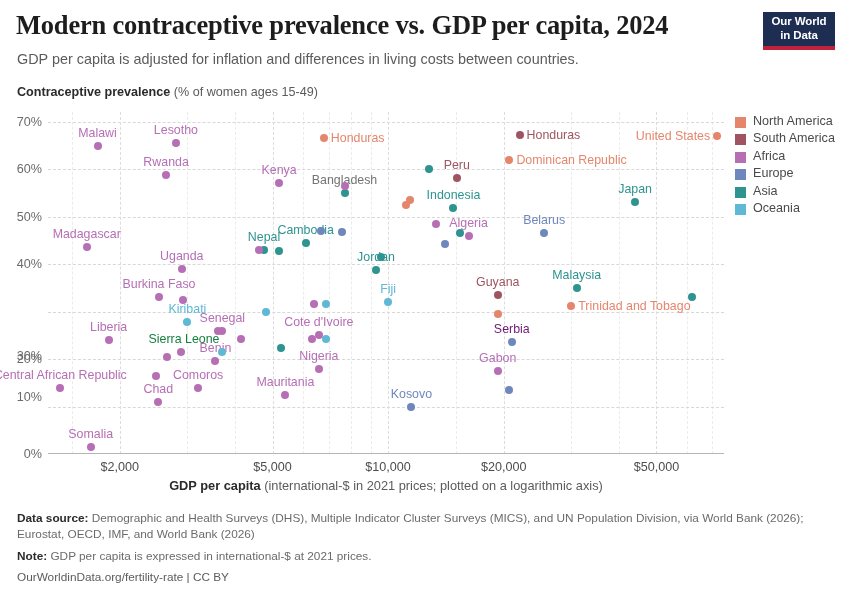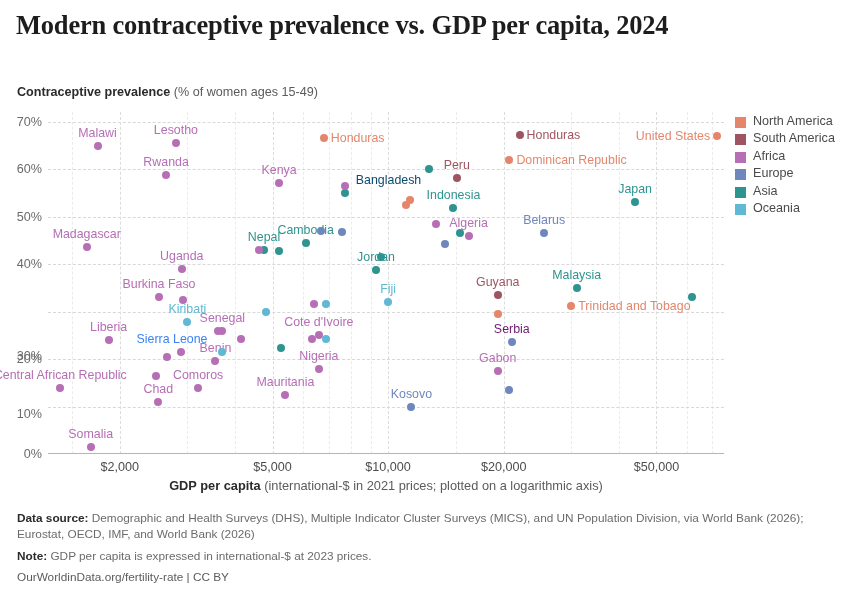--- a/index.html
+++ b/index.html
@@ -85,30 +85,35 @@
   .fl{font-size:11.8px;color:#6b6b6b;line-height:1.38;margin-bottom:5px;}
   .fl b{color:#2b2b2b;font-weight:700;}
   .fl.link{color:#5b5b5b;}
 </style>
 </head>
 <body>
 
 <div class="page">
 
   <div class="title">Modern contraceptive prevalence vs. GDP per capita, 2024</div>
+  <div class="subtitle">GDP per capita is adjusted for inflation and differences in living costs between countries.</div>
 
   <div class="axis-title-y">
     <b>Contraceptive prevalence</b><span> (% of women ages 15-49)</span>
   </div>
 
+  <div class="owid-logo">
+    <span>Our World</span>
+    <span>in Data</span>
+  </div>
 
   <div class="plot" id="plot">
       <div class="ytick" style="top: 342px;">0%</div>
       <div class="gridline-h" style="top: 294.5px;"></div>
-      <div class="ytick" style="top: 302px;">10%</div>
+      <div class="ytick" style="top: 285px;">10%</div>
       <div class="gridline-h" style="top: 247px;"></div>
       <div class="ytick" style="top: 247px;">20%</div>
       <div class="gridline-h" style="top: 199.5px;"></div>
       <div class="ytick" style="top: 199.5px; margin-top: 44px;">30%</div>
       <div class="gridline-h" style="top: 152px;"></div>
       <div class="ytick" style="top: 152px;">40%</div>
       <div class="gridline-h" style="top: 104.5px;"></div>
       <div class="ytick" style="top: 104.5px;">50%</div>
       <div class="gridline-h" style="top: 57px;"></div>
       <div class="ytick" style="top: 57px;">60%</div>
@@ -147,39 +152,39 @@
       <div class="dlabel" style="left: 38.7304px; top: 128.375px; color: rgb(182, 111, 181);">Madagascar</div>
       <div class="dot" style="left: 133.753px; top: 156.75px; background: rgb(182, 111, 181);"></div>
       <div class="dlabel" style="left: 133.753px; top: 149.75px; color: rgb(182, 111, 181);">Uganda</div>
       <div class="dot" style="left: 111px; top: 185.25px; background: rgb(182, 111, 181);"></div>
       <div class="dlabel" style="left: 111px; top: 178.25px; color: rgb(182, 111, 181);">Burkina Faso</div>
       <div class="dot" style="left: 139.405px; top: 209.95px; background: rgb(95, 184, 212);"></div>
       <div class="dlabel" style="left: 139.405px; top: 202.95px; color: rgb(95, 184, 212);">Kiribati</div>
       <div class="dot" style="left: 60.6088px; top: 228px; background: rgb(182, 111, 181);"></div>
       <div class="dlabel" style="left: 60.6088px; top: 221px; color: rgb(182, 111, 181);">Liberia</div>
       <div class="dot" style="left: 132.6px; top: 239.875px; background: rgb(182, 111, 181);"></div>
-      <div class="dlabel" style="left: 124px; top: 232.875px; color: #3b82f6;">Sierra Leone</div>
+      <div class="dlabel" style="left: 136px; top: 232.875px; color: #15803d;">Sierra Leone</div>
       <div class="dot" style="left: 174.366px; top: 218.5px; background: rgb(182, 111, 181);"></div>
       <div class="dlabel" style="left: 174.366px; top: 211.5px; color: rgb(182, 111, 181);">Senegal</div>
       <div class="dot" style="left: 167.467px; top: 249.375px; background: rgb(182, 111, 181);"></div>
       <div class="dlabel" style="left: 167.467px; top: 242.375px; color: rgb(182, 111, 181);">Benin</div>
       <div class="dot" style="left: 12.354px; top: 275.5px; background: rgb(182, 111, 181);"></div>
       <div class="dlabel" style="left: 12.354px; top: 268.5px; color: rgb(182, 111, 181);">Central African Republic</div>
       <div class="dot" style="left: 110.34px; top: 289.75px; background: rgb(182, 111, 181);"></div>
       <div class="dlabel" style="left: 110.34px; top: 282.75px; color: rgb(182, 111, 181);">Chad</div>
       <div class="dot" style="left: 150.164px; top: 275.5px; background: rgb(182, 111, 181);"></div>
       <div class="dlabel" style="left: 150.164px; top: 268.5px; color: rgb(182, 111, 181);">Comoros</div>
       <div class="dot" style="left: 42.7475px; top: 334.875px; background: rgb(182, 111, 181);"></div>
       <div class="dlabel" style="left: 42.7475px; top: 327.875px; color: rgb(182, 111, 181);">Somalia</div>
       <div class="dot" style="left: 275.819px; top: 26.125px; background: rgb(229, 134, 108);"></div>
       <div class="dlabel right" style="left: 282.819px; top: 26.125px; color: rgb(229, 134, 108);">Honduras</div>
       <div class="dot" style="left: 231.099px; top: 71.25px; background: rgb(182, 111, 181);"></div>
       <div class="dlabel" style="left: 231.099px; top: 64.25px; color: rgb(182, 111, 181);">Kenya</div>
       <div class="dot" style="left: 296.54px; top: 80.75px; background: rgb(46, 148, 144);"></div>
-      <div class="dlabel" style="left: 296.54px; top: 73.75px; color: #0c4a6e; margin-left: 44px;">Bangladesh</div>
+      <div class="dlabel" style="left: 296.54px; top: 73.75px; color: #737373;">Bangladesh</div>
       <div class="dot" style="left: 257.71px; top: 130.625px; background: rgb(46, 148, 144);"></div>
       <div class="dlabel" style="left: 257.71px; top: 123.625px; color: rgb(46, 148, 144);">Cambodia</div>
       <div class="dot" style="left: 216.01px; top: 137.75px; background: rgb(46, 148, 144);"></div>
       <div class="dlabel" style="left: 216.01px; top: 130.75px; color: rgb(46, 148, 144);">Nepal</div>
       <div class="dot" style="left: 328.013px; top: 157.7px; background: rgb(46, 148, 144);"></div>
       <div class="dlabel" style="left: 328.013px; top: 150.7px; color: rgb(46, 148, 144);">Jordan</div>
       <div class="dot" style="left: 340.11px; top: 190px; background: rgb(95, 184, 212);"></div>
       <div class="dlabel" style="left: 340.11px; top: 183px; color: rgb(95, 184, 212);">Fiji</div>
       <div class="dot" style="left: 270.843px; top: 223.25px; background: rgb(182, 111, 181);"></div>
       <div class="dlabel" style="left: 270.843px; top: 216.25px; color: rgb(182, 111, 181);">Cote d'Ivoire</div>
@@ -273,18 +278,18 @@
         <span class="legend-sw" style="background: rgb(95, 184, 212);"></span>
         <span class="legend-tx">Oceania</span>
       </div>
     </div>
 
   <div class="footer">
     <div class="fl">
       <b>Data source:</b><span> Demographic and Health Surveys (DHS), Multiple Indicator Cluster Surveys (MICS), and UN Population Division, via World Bank (2026); Eurostat, OECD, IMF, and World Bank (2026)</span>
     </div>
     <div class="fl">
-      <b>Note:</b><span> GDP per capita is expressed in international-$ at 2023 prices.</span>
+      <b>Note:</b><span> GDP per capita is expressed in international-$ at 2021 prices.</span>
     </div>
     <div class="fl link">OurWorldinData.org/fertility-rate | CC BY</div>
   </div>
 
 </div>
 
 </body></html>

